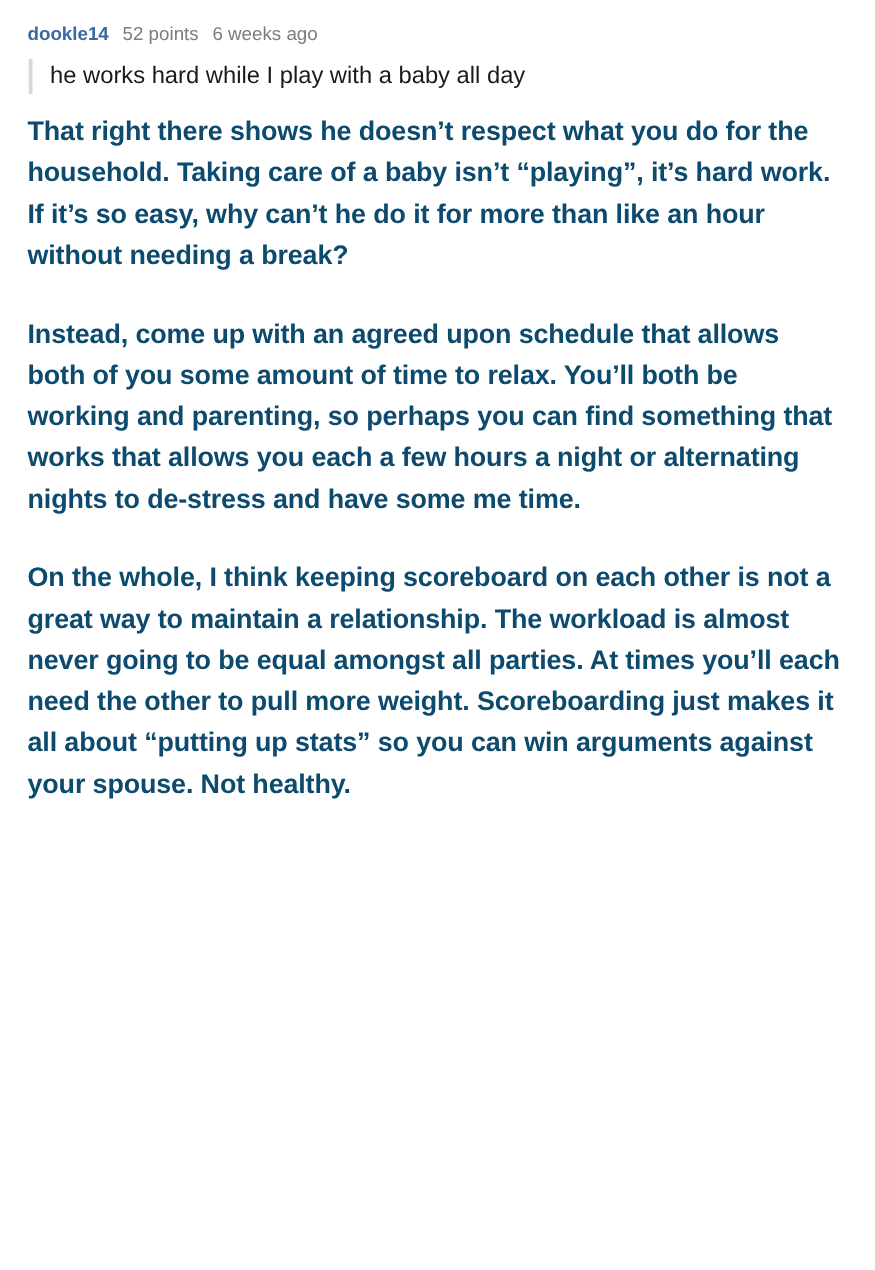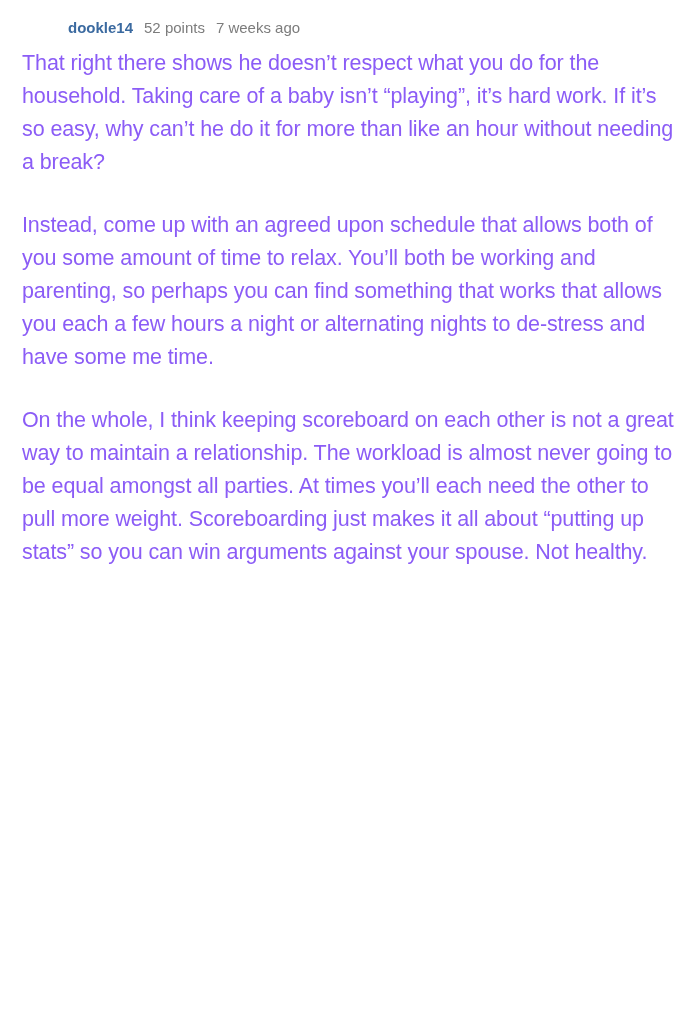--- a/index.html
+++ b/index.html
@@ -19,21 +19,20 @@
     box-sizing: border-box;
     width: 700px;
   }
   .meta {
     display: flex;
     align-items: flex-start;
     gap: 11px;
     font-size: 15px;
     line-height: 20px;
     margin-bottom: 9px;
-    margin-left: 46px;
   }
   .author {
     color: #3b6aa0;
     font-weight: bold;
     font-size: 15px;
   }
   .points, .age {
     color: #7c7c7c;
     font-size: 15px;
   }
@@ -42,38 +41,40 @@
     padding-left: 14px;
     margin: 0 0 14px 1px;
     font-size: 19px;
     line-height: 28px;
     color: #1a1a1b;
   }
   .body-text p {
     margin: 0 4px 30px 0;
     font-size: 21.5px;
     line-height: 33px;
-    color: #8b5cf6;
+    color: #0c4a6e;
     letter-spacing: -0.1px;
+    font-weight: bold;
   }
   .body-text p:last-child {
     margin-bottom: 0;
   }
 </style>
 </head>
 <body>
 
 <div class="comment">
 
   <div class="meta">
     <span class="author">dookle14</span>
     <span class="points">52 points</span>
-    <span class="age">7 weeks ago</span>
+    <span class="age">6 weeks ago</span>
   </div>
 
+  <blockquote class="quote">he works hard while I play with a baby all day</blockquote>
 
   <div class="body-text">
     <p>That right there shows he doesn’t respect what you do for the household. Taking care of a baby isn’t “playing”, it’s hard work. If it’s so easy, why can’t he do it for more than like an hour without needing a break?</p>
     <p>Instead, come up with an agreed upon schedule that allows both of you some amount of time to relax. You’ll both be working and parenting, so perhaps you can find something that works that allows you each a few hours a night or alternating nights to de-stress and have some me time.</p>
     <p>On the whole, I think keeping scoreboard on each other is not a great way to maintain a relationship. The workload is almost never going to be equal amongst all parties. At times you’ll each need the other to pull more weight. Scoreboarding just makes it all about “putting up stats” so you can win arguments against your spouse. Not healthy.</p>
   </div>
 
 </div>
 
 </body></html>

